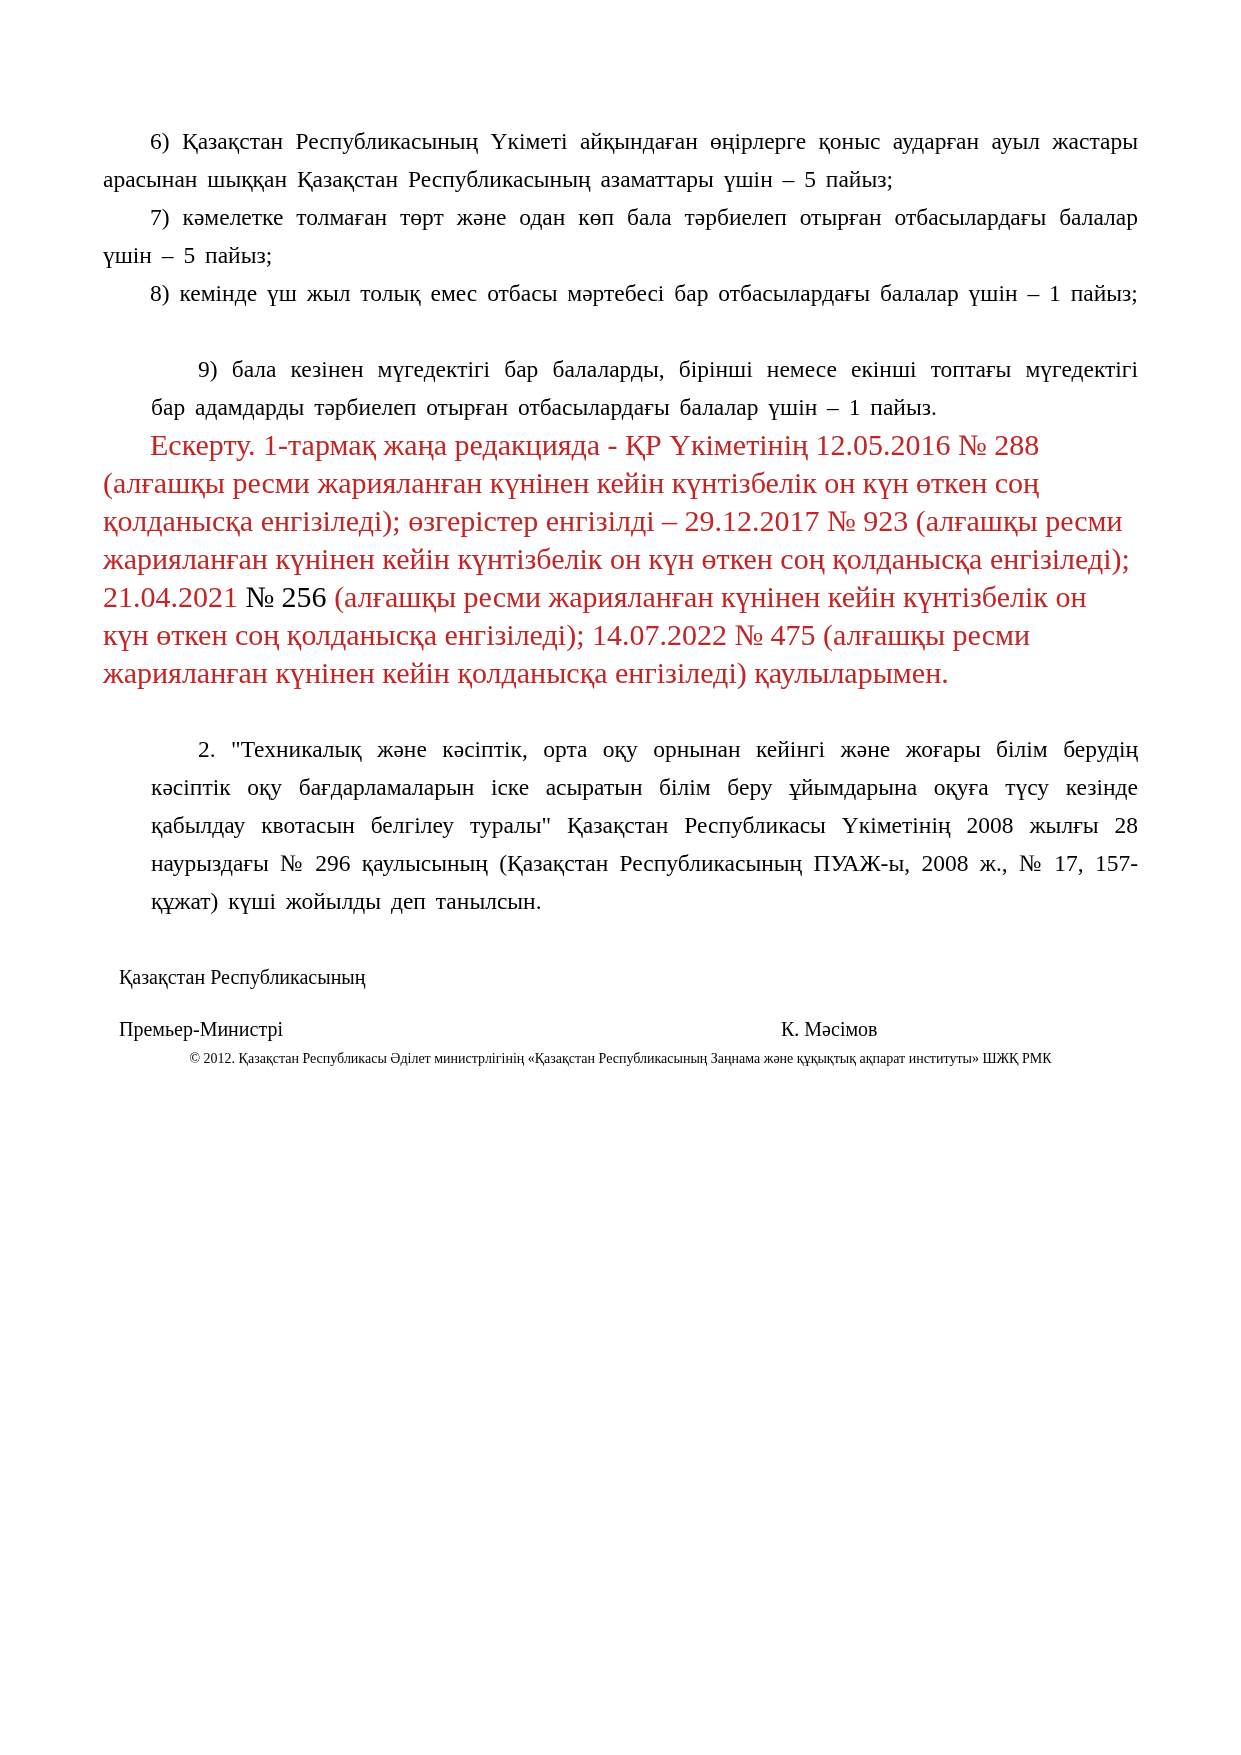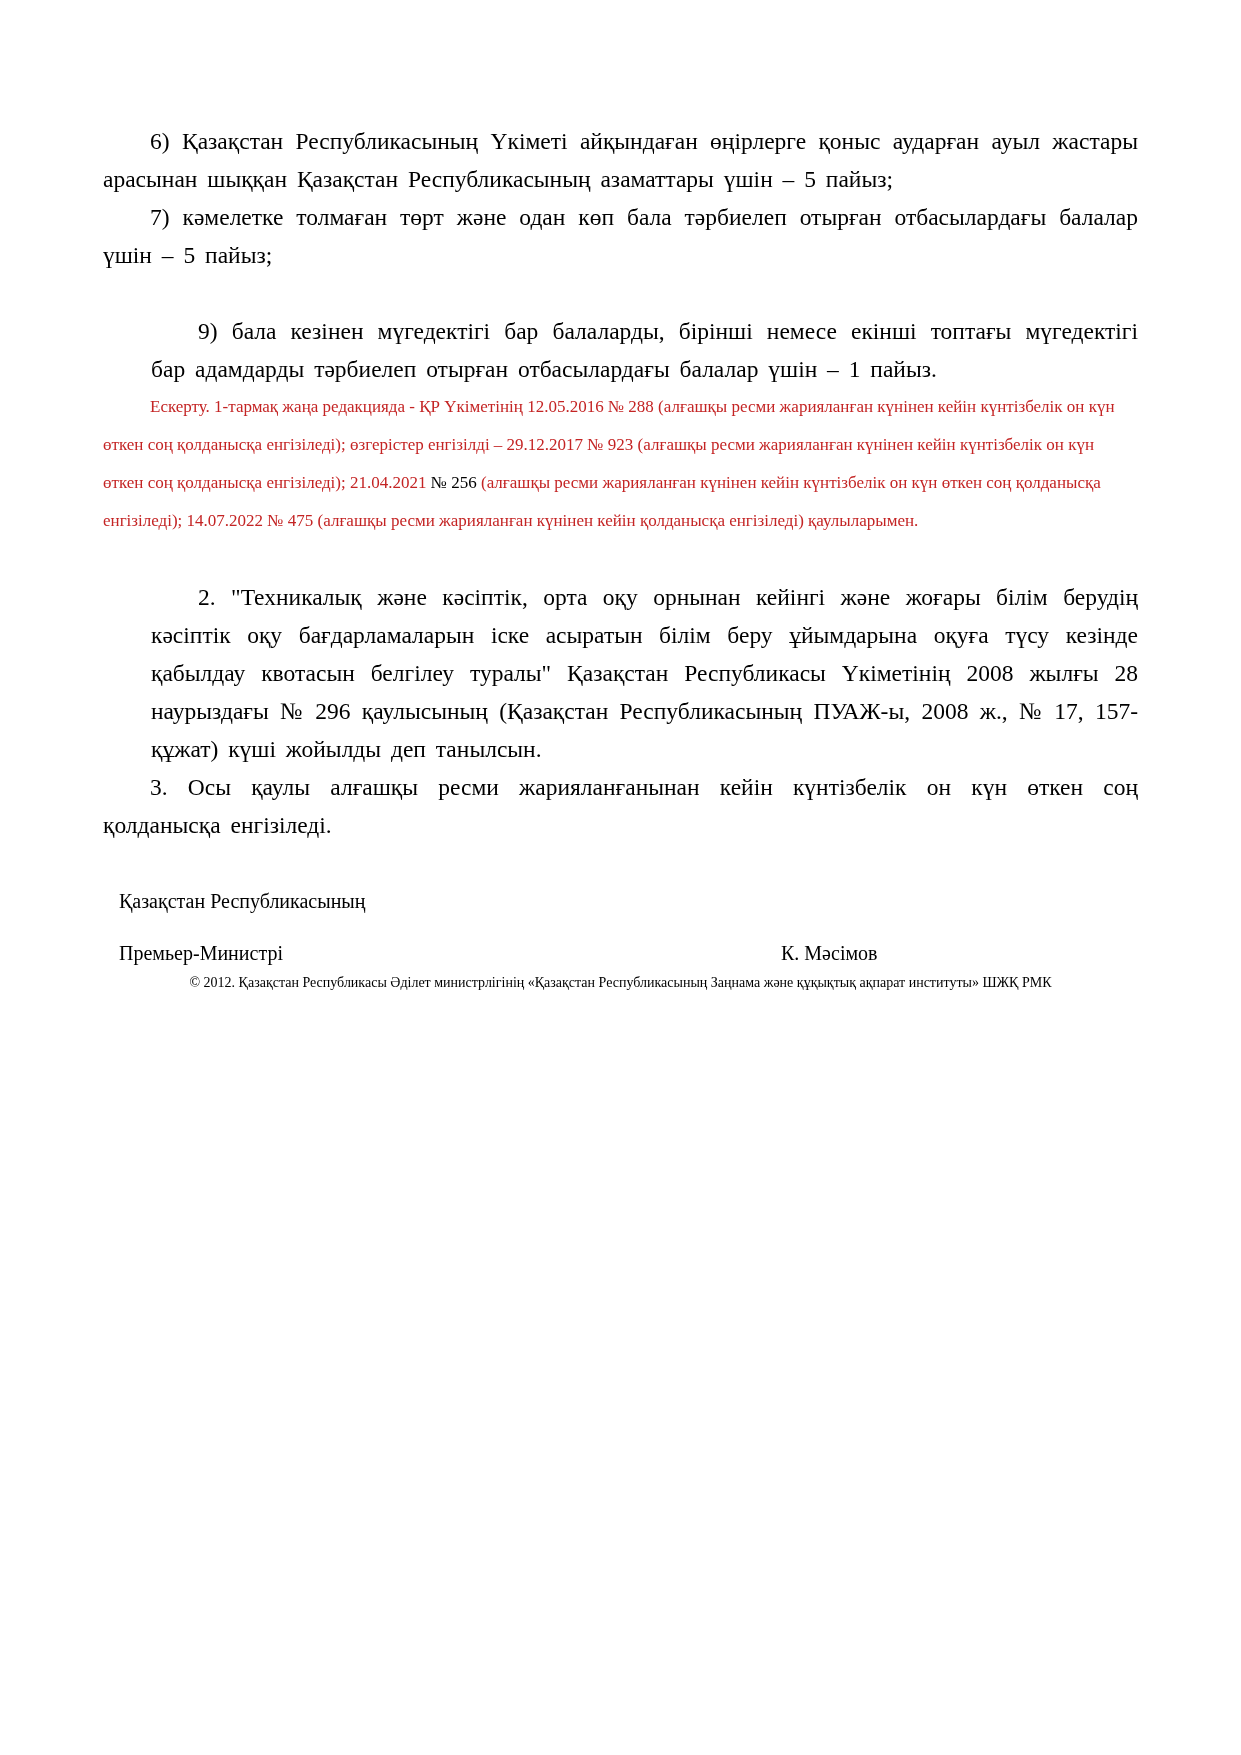--- a/index.html
+++ b/index.html
@@ -31,21 +31,21 @@
     margin: 0;
     font-size: 23.5px;
     line-height: 38px;
     text-align: justify;
     text-indent: 47px;
     word-spacing: 4px;
   }
   .para.spaced-before { margin-top: 38px; margin-left: 48px; }
   .note {
     margin: 0;
-    font-size: 17px;
+    font-size: 30px;
     line-height: 38px;
     text-align: left;
     text-indent: 47px;
     color: var(--note-red);
   }
   .note .seg-red { color: var(--note-red); }
   .note .seg-black { color: var(--text-color); }
   .signature {
     margin-top: 44px;
     font-size: 20px;
@@ -75,28 +75,28 @@
 </style>
 </head>
 <body>
 
 <div class="page">
 
   <p class="para">6) Қазақстан Республикасының Үкіметі айқындаған өңірлерге қоныс аударған ауыл жастары арасынан шыққан Қазақстан Республикасының азаматтары үшін – 5 пайыз;</p>
 
   <p class="para">7) кәмелетке толмаған төрт және одан көп бала тәрбиелеп отырған отбасылардағы балалар үшін – 5 пайыз;</p>
 
+  <p class="para">8) кемінде үш жыл толық емес отбасы мәртебесі бар отбасылардағы балалар үшін – 1 пайыз;</p>
 
   <p class="para spaced-before">9) бала кезінен мүгедектігі бар балаларды, бірінші немесе екінші топтағы мүгедектігі бар адамдарды тәрбиелеп отырған отбасылардағы балалар үшін – 1 пайыз.</p>
 
   <p class="note"><span class="seg-red">Ескерту. 1-тармақ жаңа редакцияда - ҚР Үкіметінің 12.05.2016 № 288 (алғашқы ресми жарияланған күнінен кейін күнтізбелік он күн өткен соң қолданысқа енгізіледі); өзгерістер енгізілді – 29.12.2017 № 923 (алғашқы ресми жарияланған күнінен кейін күнтізбелік он күн өткен соң қолданысқа енгізіледі); 21.04.2021 </span><span class="seg-black">№ 256</span><span class="seg-red"> (алғашқы ресми жарияланған күнінен кейін күнтізбелік он күн өткен соң қолданысқа енгізіледі); 14.07.2022 № 475 (алғашқы ресми жарияланған күнінен кейін қолданысқа енгізіледі) қаулыларымен.</span></p>
 
   <p class="para spaced-before">2. "Техникалық және кәсіптік, орта оқу орнынан кейінгі және жоғары білім берудің кәсіптік оқу бағдарламаларын іске асыратын білім беру ұйымдарына оқуға түсу кезінде қабылдау квотасын белгілеу туралы" Қазақстан Республикасы Үкіметінің 2008 жылғы 28 наурыздағы № 296 қаулысының (Қазақстан Республикасының ПУАЖ-ы, 2008 ж., № 17, 157-құжат) күші жойылды деп танылсын.</p>
 
-  <p class="para">3. Осы қаулы алғашқы ресми жарияланғанынан кейін күнтізбелік он күн өткен соң қолданысқа енгізіледі.</p>
 
   <div class="signature">
     <div>Қазақстан Республикасының</div>
     <div class="sig-row">
       <span>Премьер-Министрі</span>
       <span class="sig-name">К. Мәсімов</span>
     </div>
   </div>
 
   <div class="footer">

